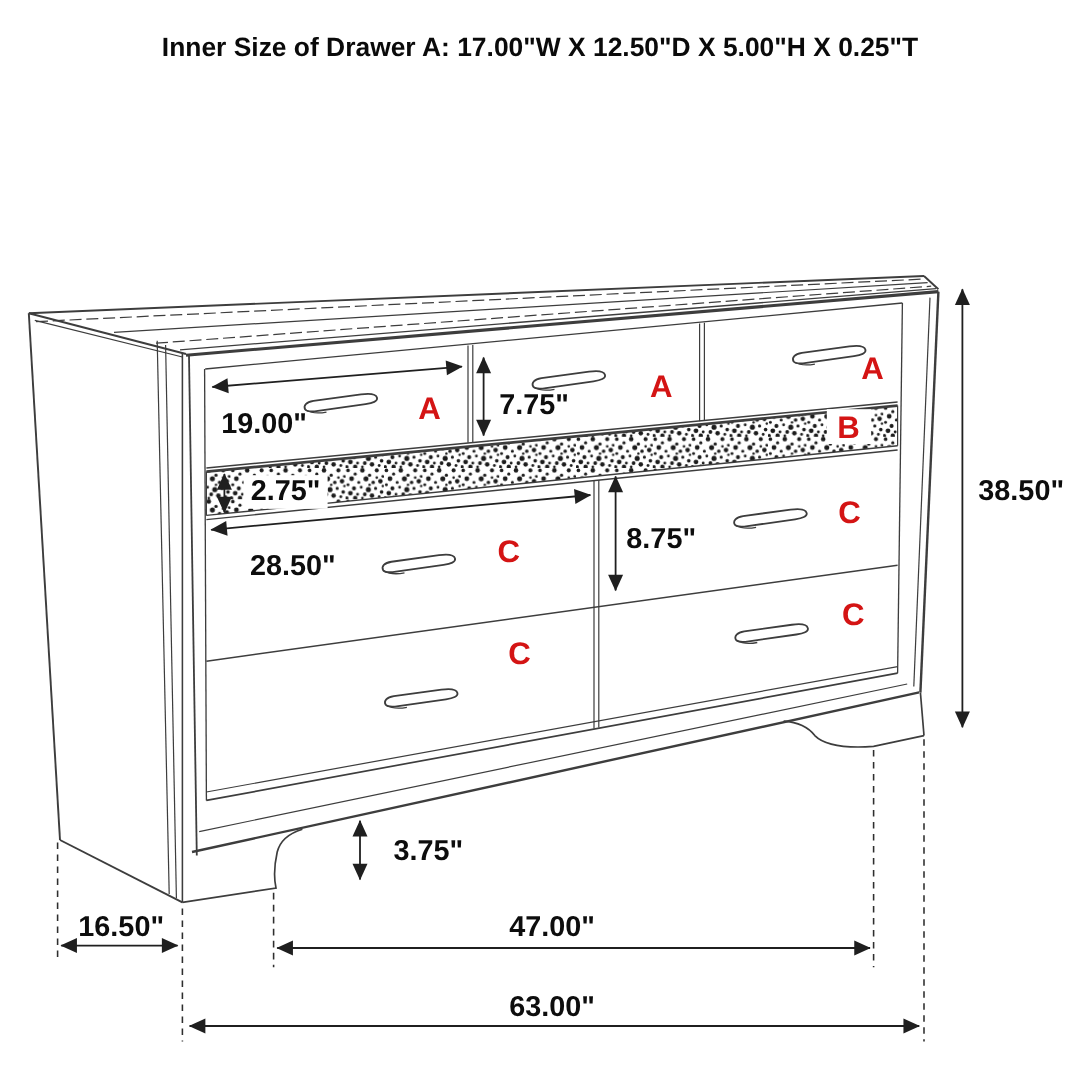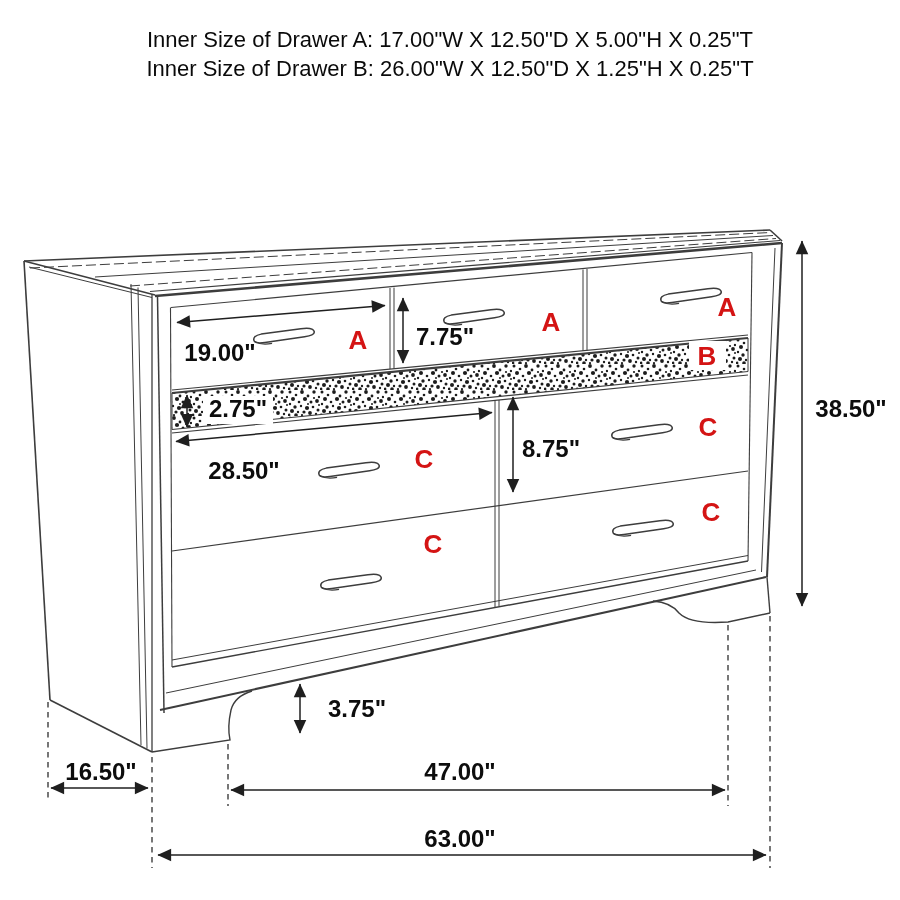--- a/index.html
+++ b/index.html
@@ -1,31 +1,30 @@
 <!DOCTYPE html>
 <html><head>
 <meta charset="utf-8">
 <style>
   html,body{margin:0;padding:0;background:#ffffff;}
   body{width:900px;height:900px;position:relative;font-family:"Liberation Sans",sans-serif;overflow:hidden;}
   .header{position:absolute;top:25px;left:0;width:900px;text-align:center;color:#0a0a0a;
-          font-weight:normal;font-size:22px;line-height:29px;letter-spacing:0px;}
+          font-weight:bold;font-size:22px;line-height:29px;letter-spacing:0px;}
   svg{position:absolute;top:0;left:0;}
   .struct{stroke:#3d3d3d;fill:none;}
   .dim{stroke:#1f1f1f;fill:none;stroke-width:1.5;}
   .guide{stroke:#2e2e2e;fill:none;stroke-width:1.3;stroke-dasharray:5.5 4.5;}
   text.dimtxt{font-family:"Liberation Sans",sans-serif;font-weight:bold;font-size:24px;fill:#0d0d0d;text-anchor:middle;}
   text.redlbl{font-family:"Liberation Sans",sans-serif;font-weight:bold;font-size:26px;fill:#d41414;text-anchor:middle;}
 </style>
 </head>
 <body>
 
 <div class="header">
   <div>Inner Size of Drawer A: 17.00"W X 12.50"D X 5.00"H X 0.25"T</div>
-  <div>Inner Size of Drawer B: 26.00"W X 12.50"D X 1.25"H X 0.25"T</div>
 </div>
 
 <svg width="900" height="900" viewBox="0 0 900 900">
   <defs>
     <marker id="arw" viewBox="0 0 12 12" refX="11" refY="6" markerWidth="10" markerHeight="10" orient="auto-start-reverse">
       <path d="M0.5,1 L11.5,6 L0.5,11 Z" fill="#1f1f1f"></path>
     </marker>
     <g id="handle">
       <path d="M2.5,9.5 C1,6 4,3.5 10,3 L50,1 C58,0.6 62.5,2 63,5 C63.5,8 59,9 53,9.4 L13,11.6 C7,12 4,11.5 2.5,9.5 Z" fill="#ffffff" stroke="#3d3d3d" stroke-width="1.5" stroke-linejoin="round"></path>
       <path d="M3,10 C8,13.5 14,13.8 20,13.2" fill="none" stroke="#3d3d3d" stroke-width="1.1"></path>

